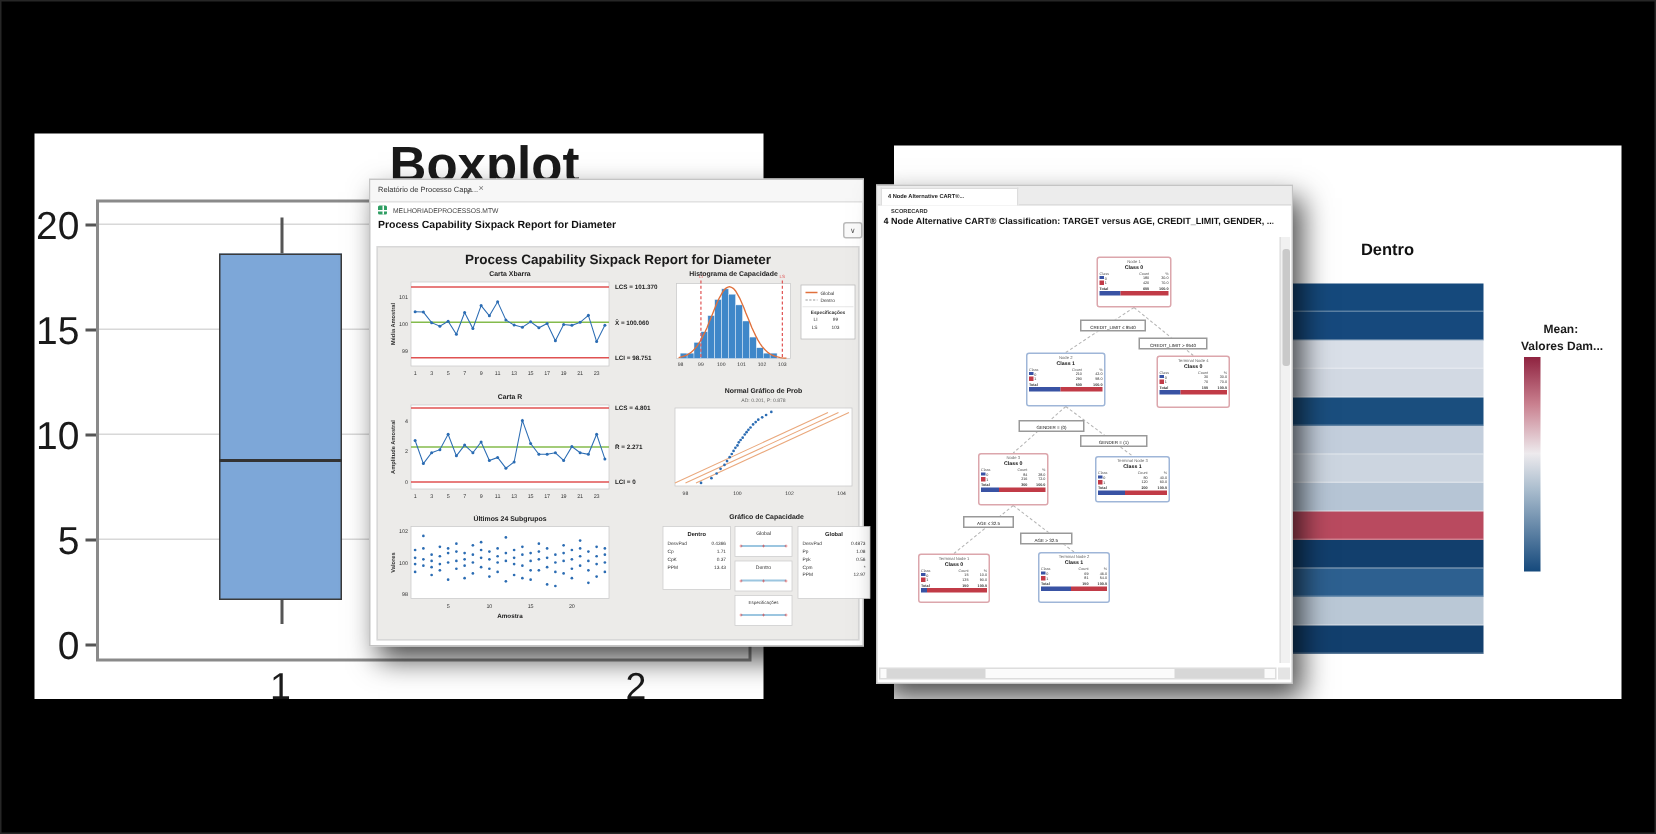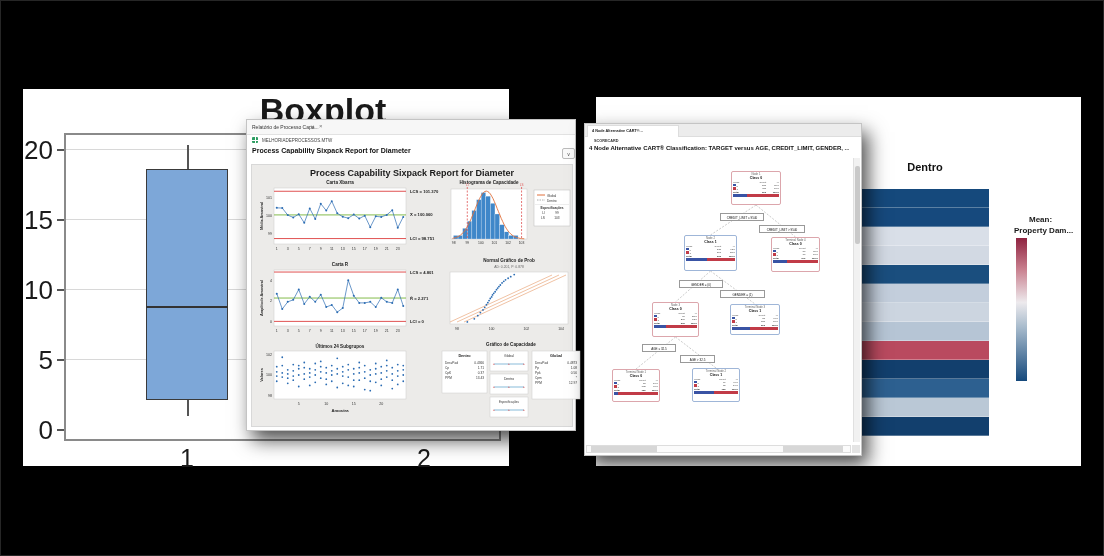--- a/index.html
+++ b/index.html
@@ -98,21 +98,21 @@
         <div title="120" style="flex: 1 1 0%; background: rgb(195, 206, 220); border-bottom: 1px solid rgba(255, 255, 255, 0.3);"></div>
         <div title="140" style="flex: 1 1 0%; background: rgb(204, 213, 224); border-bottom: 1px solid rgba(255, 255, 255, 0.3);"></div>
         <div title="105" style="flex: 1 1 0%; background: rgb(182, 197, 213); border-bottom: 1px solid rgba(255, 255, 255, 0.3);"></div>
         <div title="250" style="flex: 1 1 0%; background: rgb(185, 74, 95); border-bottom: 1px solid rgba(255, 255, 255, 0.3);"></div>
         <div title="22" style="flex: 1 1 0%; background: rgb(18, 63, 109); border-bottom: 1px solid rgba(255, 255, 255, 0.3);"></div>
         <div title="70" style="flex: 1 1 0%; background: rgb(45, 96, 144); border-bottom: 1px solid rgba(255, 255, 255, 0.3);"></div>
         <div title="115" style="flex: 1 1 0%; background: rgb(186, 200, 214); border-bottom: 1px solid rgba(255, 255, 255, 0.3);"></div>
         <div title="22" style="flex: 1 1 0%; background: rgb(18, 63, 109); border-bottom: 1px solid rgba(255, 255, 255, 0.3);"></div>
       </div>
     <div class="hm-legend-title" style="left:420px;top:118px;padding-left:13px;">Mean:</div>
-    <div class="hm-legend-title" style="left:418px;top:129px;">Property Dam...</div>
+    <div class="hm-legend-title" style="left:418px;top:129px;">Valores Dam...</div>
     <div id="hm-grad" style="position: absolute; left: 420px; top: 141px; width: 11px; height: 143px; background: linear-gradient(rgb(143, 35, 64) 0%, rgb(201, 128, 143) 22%, rgb(237, 234, 237) 45%, rgb(169, 188, 205) 62%, rgb(21, 73, 124) 100%);"></div>
   </section>
 
   <section class="win shadow-win" style="left:245px;top:118px;width:330px;height:312px;z-index:3;">
     <div class="mtb-titlebar">
       <span class="t">Relatório de Processo Capa...</span>
       <span class="tb-btn" style="left:63px;">∨</span>
       <span class="tb-btn" style="left:72px;">×</span>
     </div>
     <div class="mtb-ws" style="width:200px;">

